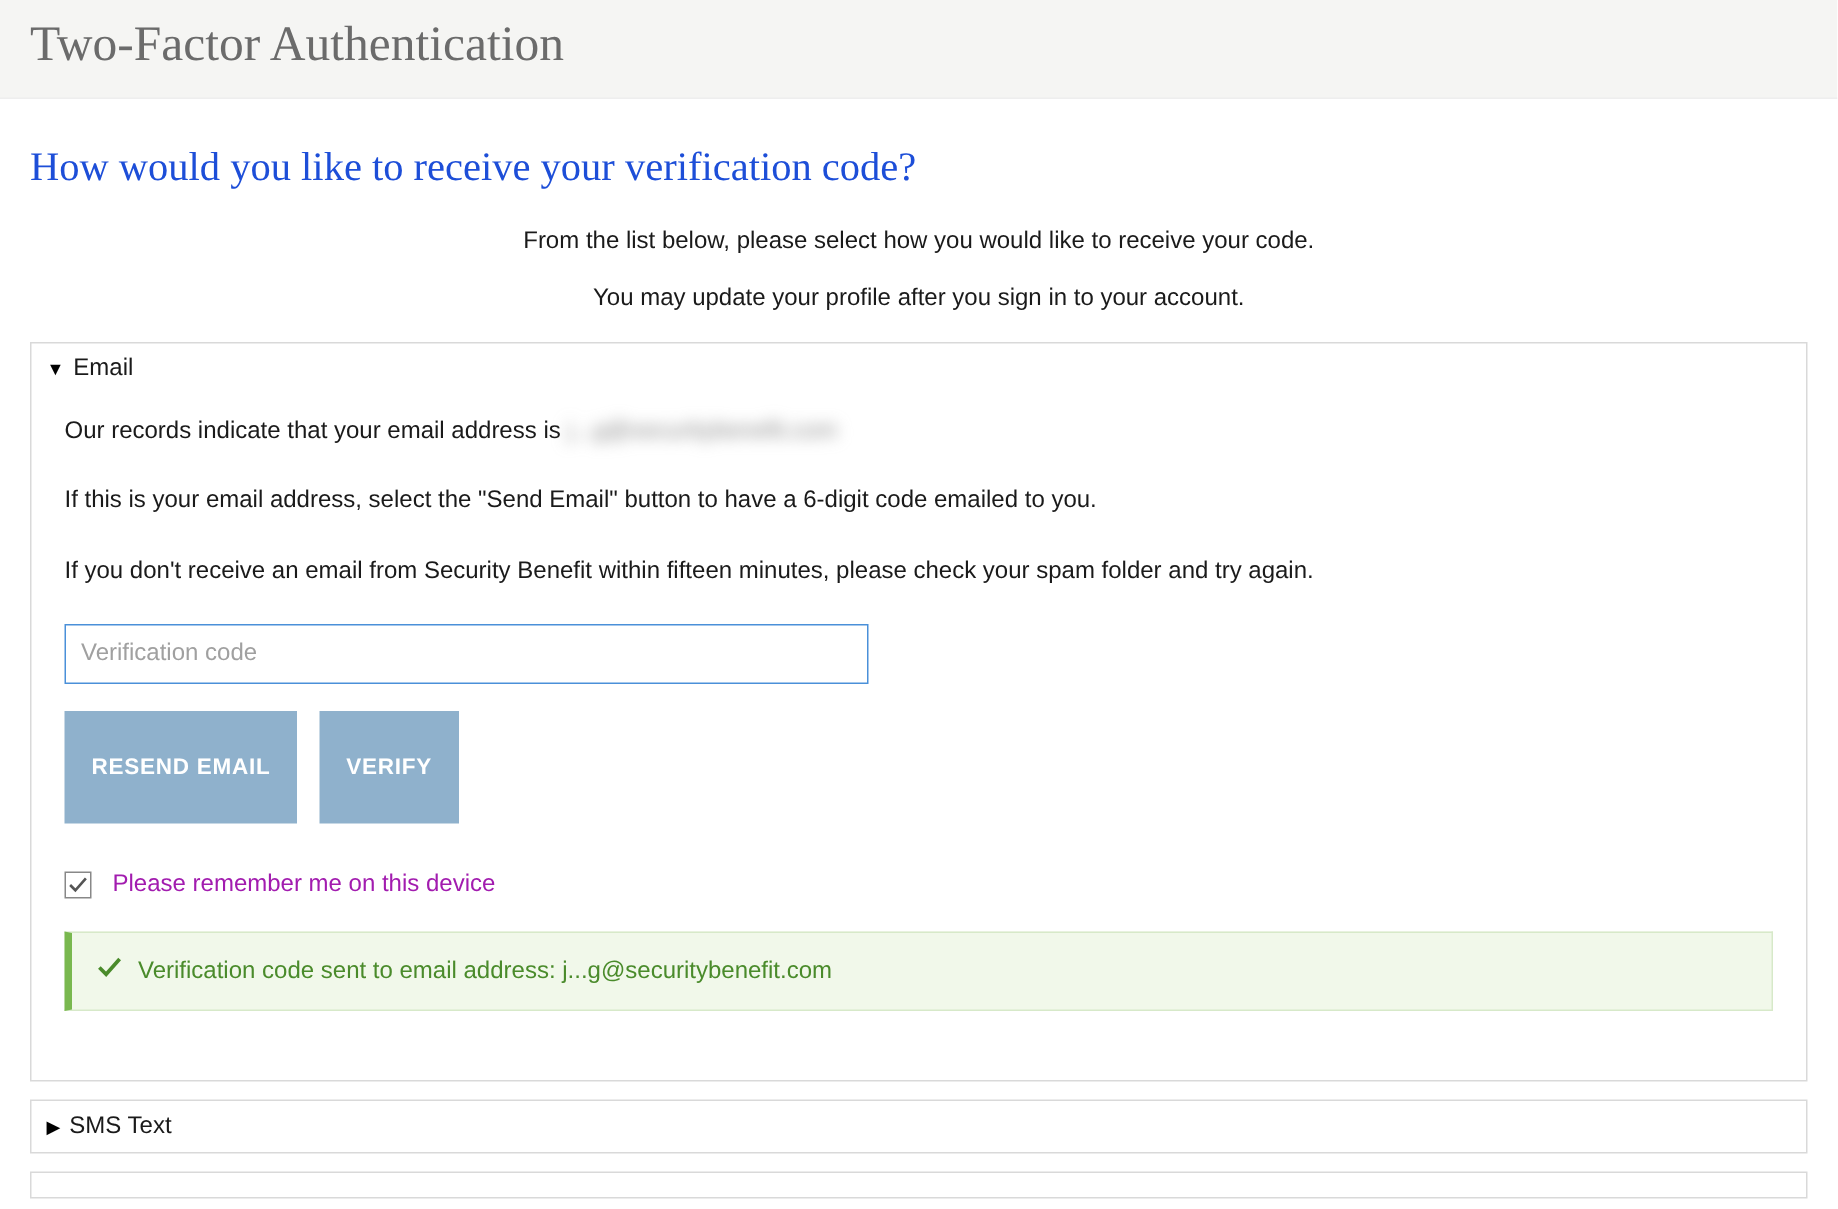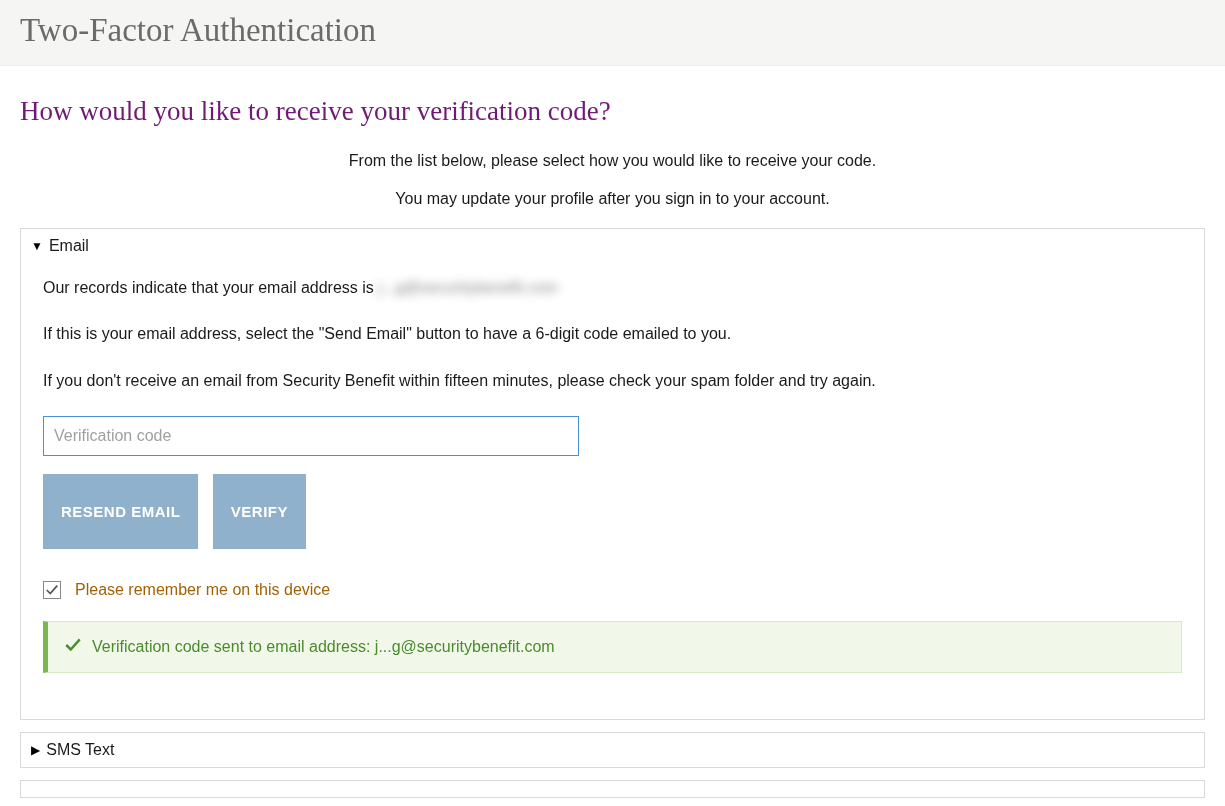--- a/index.html
+++ b/index.html
@@ -20,21 +20,21 @@
       font-weight: 400;
       color: #6b6b6b;
     }
     .content {
       padding: 30px 20px 20px 20px;
     }
     .sub-heading {
       font-family: Georgia, 'Times New Roman', serif;
       font-size: 27px;
       font-weight: 400;
-      color: #701a75;
+      color: #1d4ed8;
       margin-bottom: 25px;
     }
     .intro-text {
       font-size: 16px;
       color: #1a1a1a;
       margin-bottom: 20px;
       text-align: center;
     }
     .panel {
       border: 1px solid #d9d9d9;
@@ -112,21 +112,21 @@
       align-items: center;
       justify-content: center;
       cursor: pointer;
     }
     .remember-checkbox svg {
       width: 14px;
       height: 14px;
     }
     .remember-label {
       font-size: 16px;
-      color: #a16207;
+      color: #a21caf;
     }
     .alert {
       border: 1px solid #d7e9c9;
       border-left: 5px solid #79b84f;
       background: #f1f8ea;
       padding: 14px 16px;
       display: flex;
       align-items: center;
       gap: 10px;
       margin-bottom: 26px;

